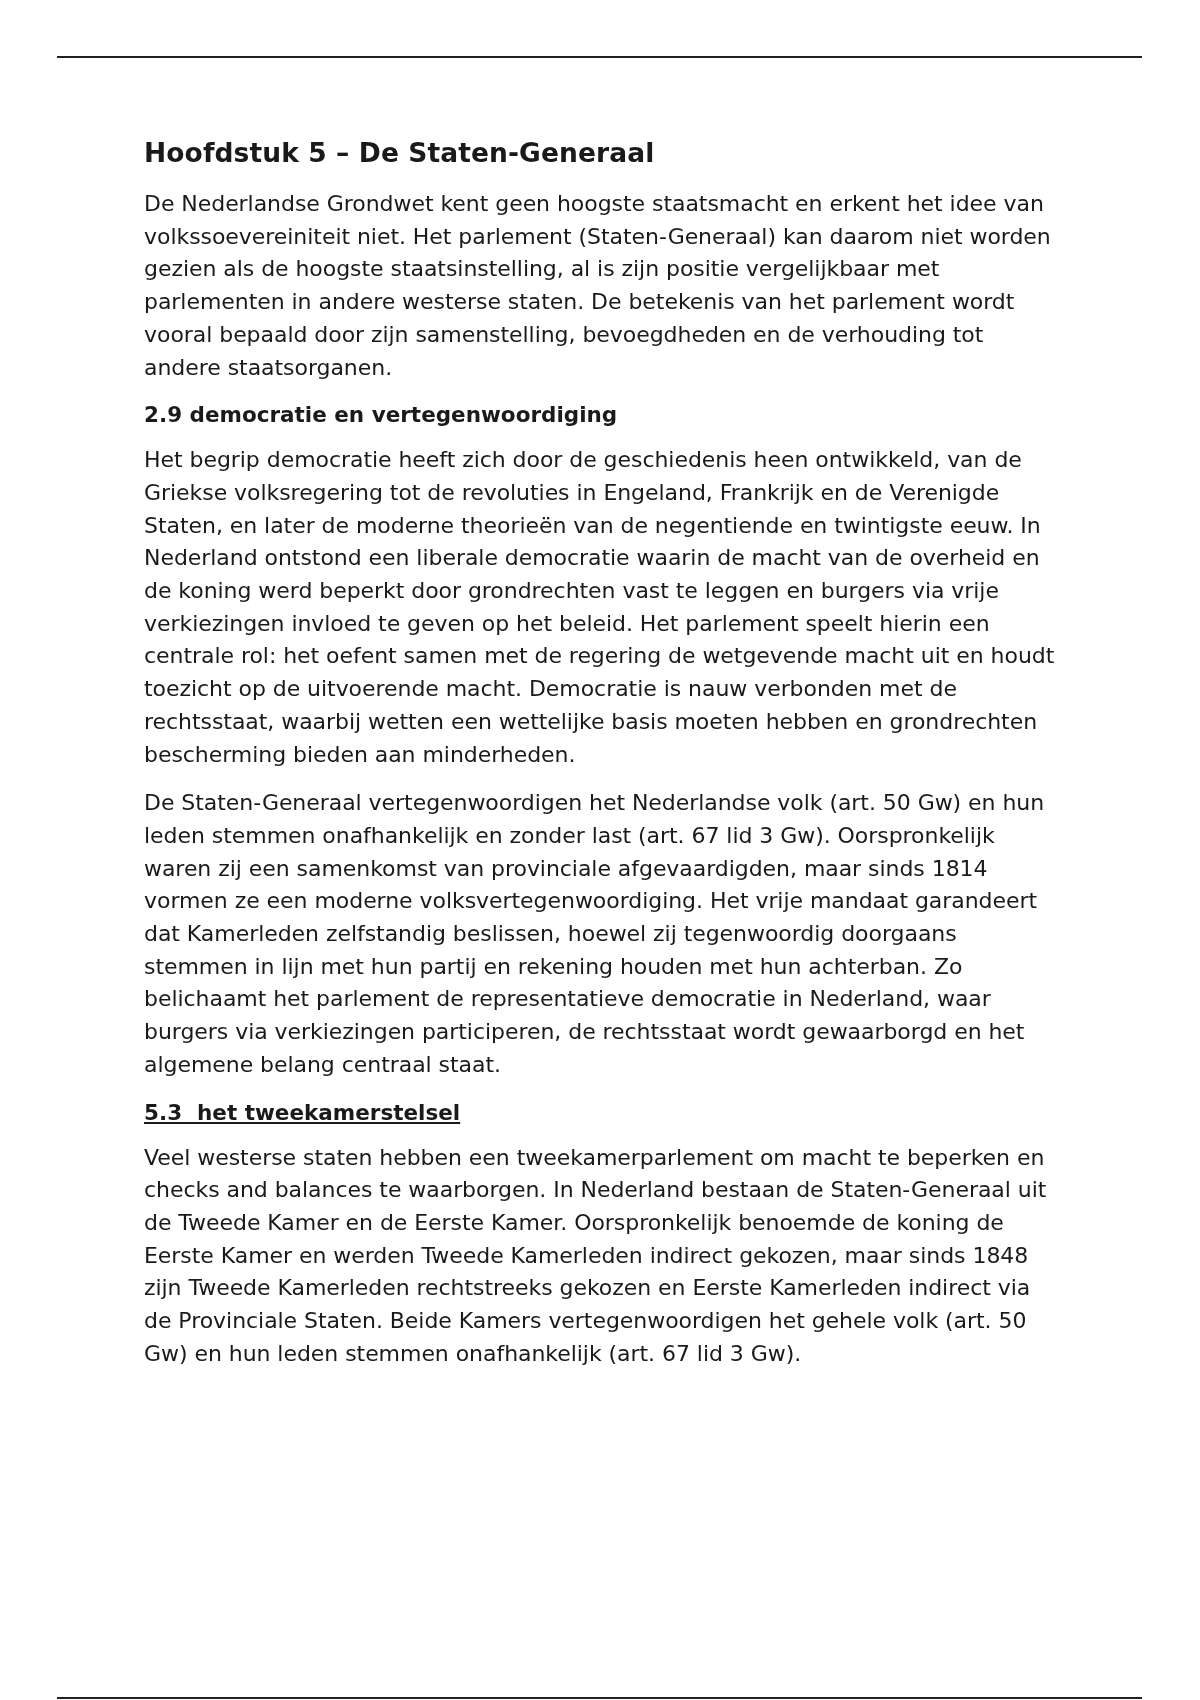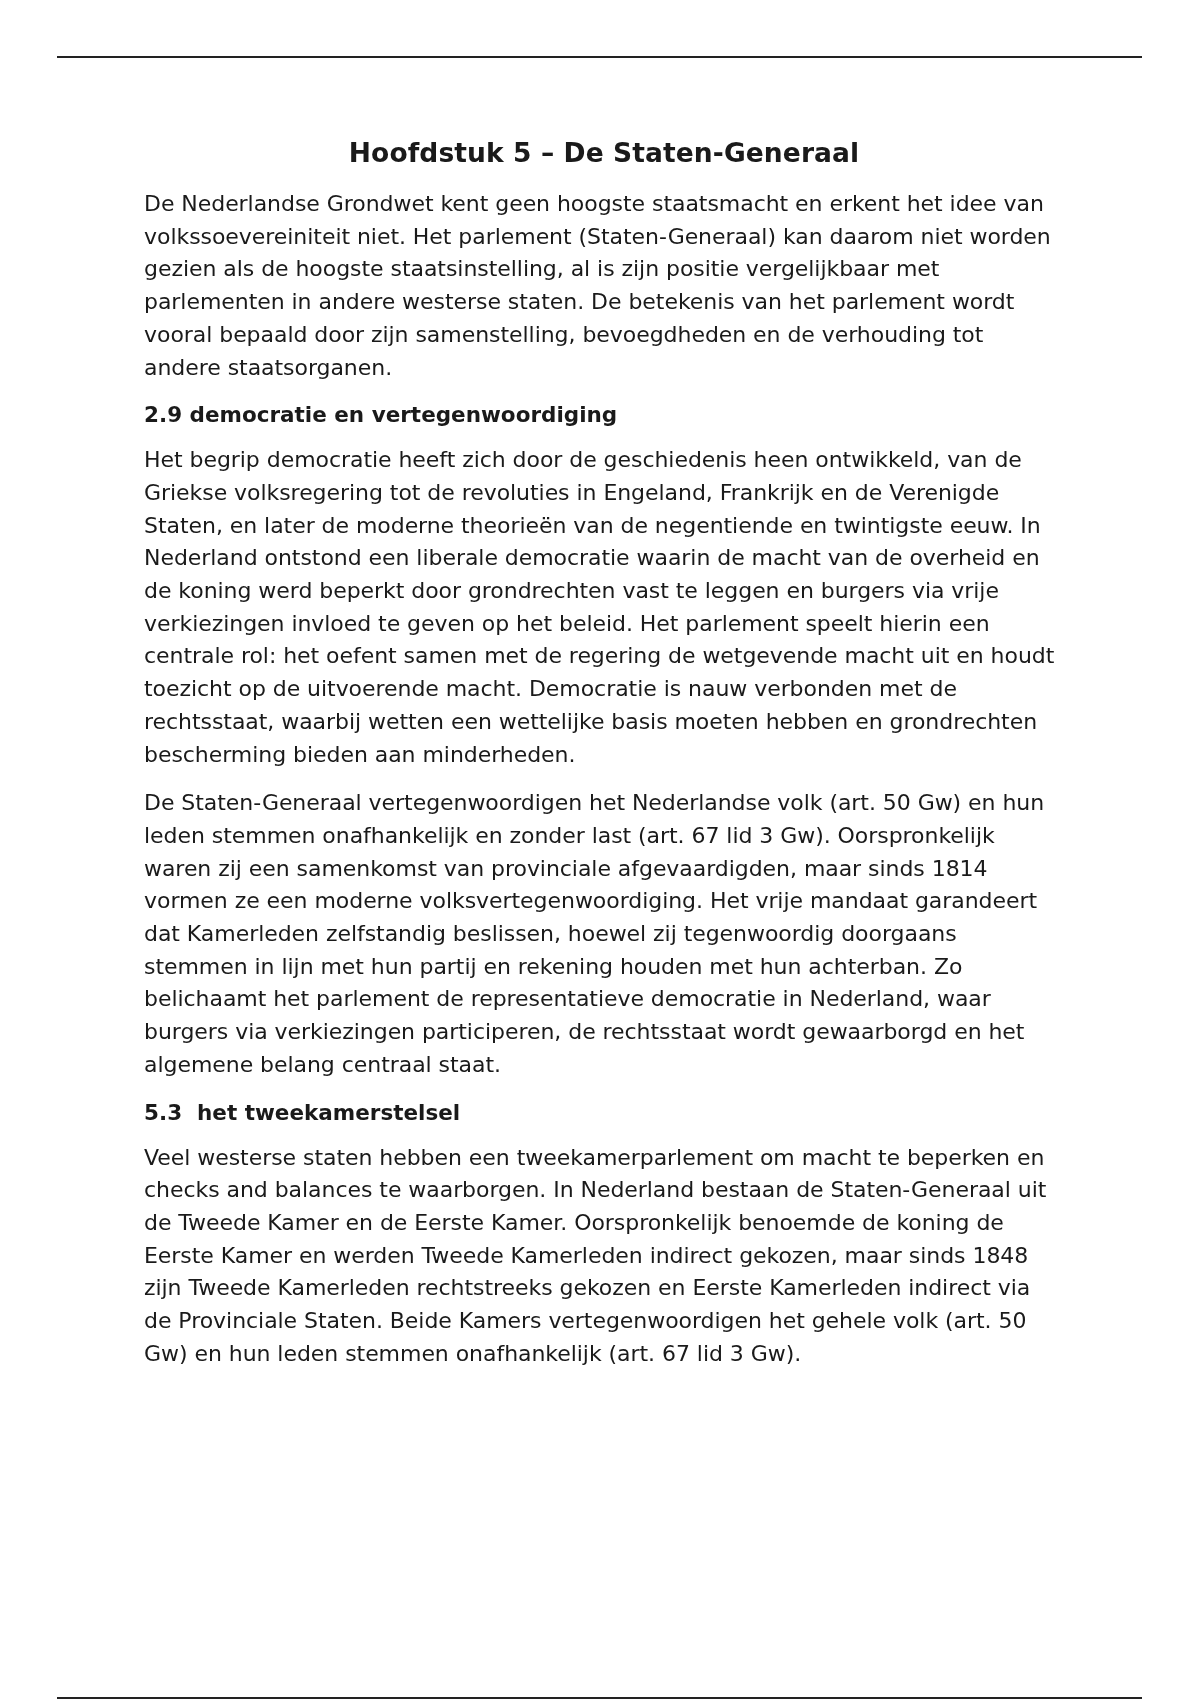--- a/index.html
+++ b/index.html
@@ -29,37 +29,36 @@
       left: 144px;
       top: 136px;
       width: 920px;
     }
     h1 {
       font-size: 26.5px;
       font-weight: bold;
       margin: 0 0 18px 0;
       line-height: 34px;
       letter-spacing: 0.1px;
-      text-align: center;
     }
     h2 {
       font-size: 21.5px;
       font-weight: bold;
       margin: 0 0 14px 0;
       line-height: 30px;
     }
     p {
       font-size: 22px;
       line-height: 32.7px;
       margin: 0 0 16px 0;
       letter-spacing: -0.05px;
     }
     h2.h52 { margin-top: 2px; }
     h2.h53 { margin-top: 2px; }
-    .nb { white-space: pre; }
+    .nb { white-space: pre; text-decoration: underline; }
   </style>
 </head>
 <body>
 
 <div class="rule top"></div>
 
 <div class="content">
   <h1>Hoofdstuk 5 – De Staten-Generaal</h1>
 
   <p>De Nederlandse Grondwet kent geen hoogste staatsmacht en erkent het idee van volkssoevereiniteit niet. Het parlement (Staten-Generaal) kan daarom niet worden gezien als de hoogste staatsinstelling, al is zijn positie vergelijkbaar met parlementen in andere westerse staten. De betekenis van het parlement wordt vooral bepaald door zijn samenstelling, bevoegdheden en de verhouding tot andere staatsorganen.</p>

